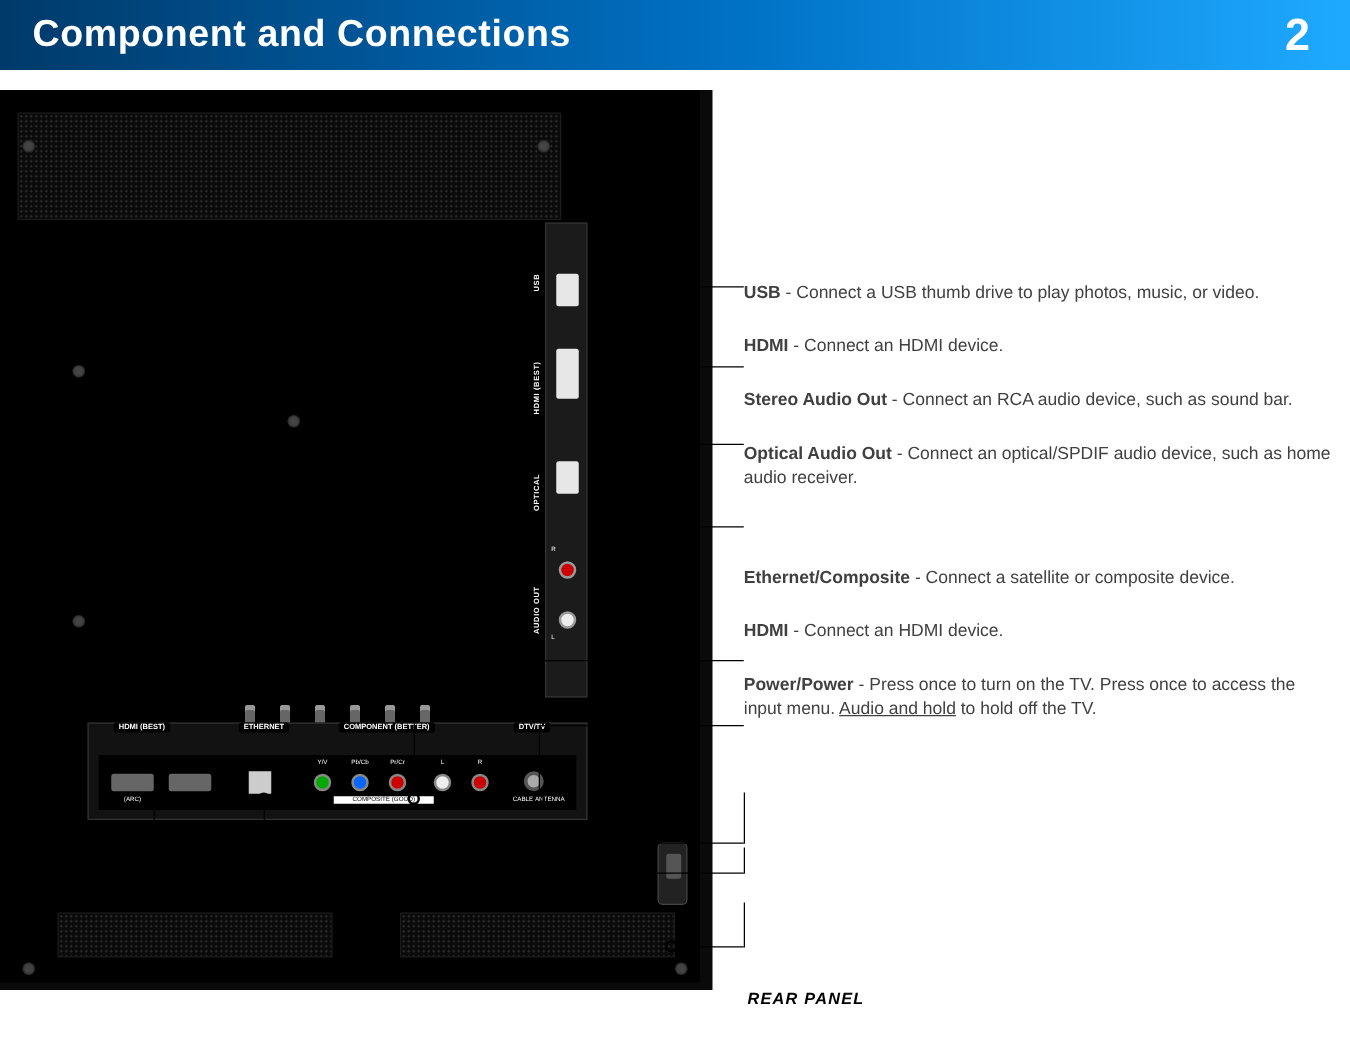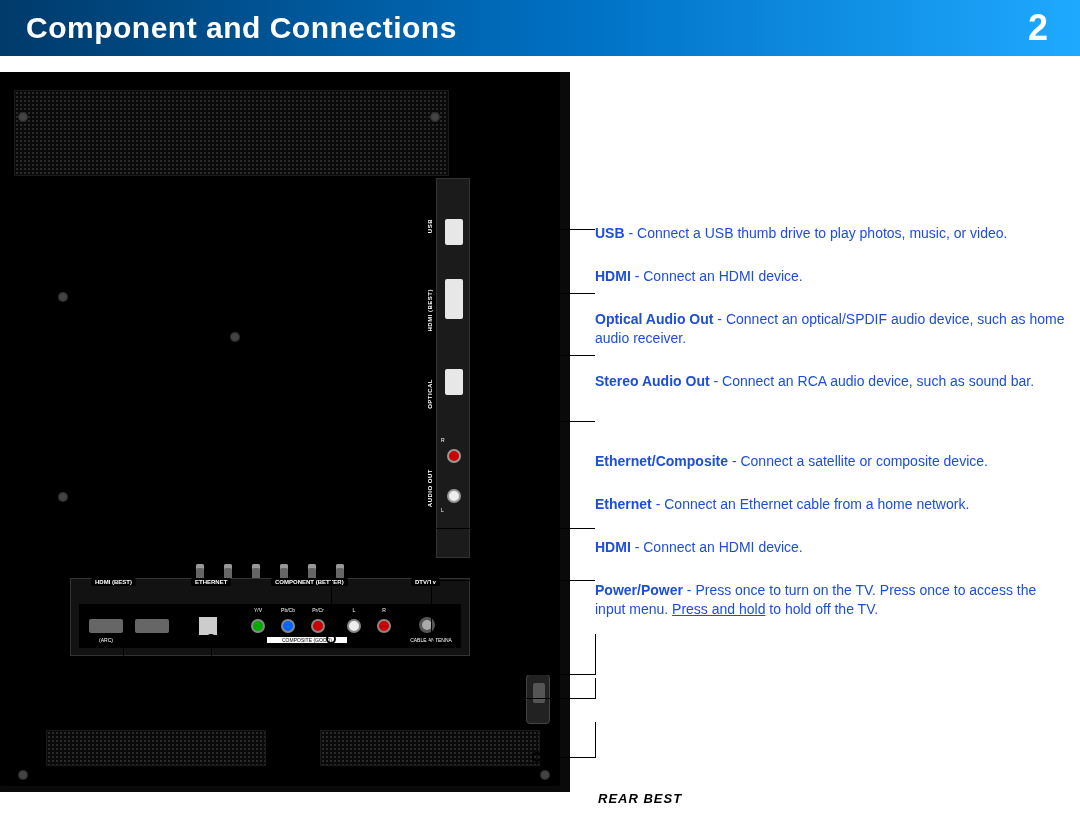--- a/index.html
+++ b/index.html
@@ -118,21 +118,21 @@
   .lead { position:absolute; background:#000; }
   .dot  { position:absolute; width:10px; height:10px; border:2px solid #000; border-radius:50%; background:transparent; }
 
   
   .descs {
     position:absolute;
     left:595px; top:224px;
     width:470px;
     font-size:14px;
     line-height:1.35;
-    color:#1d4ed8;
+    color:#404040;
   }
   .descs .item { margin-bottom: 24px; }
   .descs .item.gap-top { margin-top: 62px; }
   .descs b { font-weight:700; }
   .descs u { text-decoration: underline; }
 
   .footer-label {
     position:absolute;
     left:598px; bottom:28px;
     font-size:13px; font-weight:700;
@@ -263,34 +263,31 @@
 <div class="lead" style="left:595px; top:722px; width:1px; height:36px;"></div>
 
 <div class="descs">
   <div class="item">
     <b>USB</b><span> - </span><span>Connect a USB thumb drive to play photos, music, or video.</span>
   </div>
   <div class="item">
     <b>HDMI</b><span> - </span><span>Connect an HDMI device.</span>
   </div>
   <div class="item">
+    <b>Stereo Audio Out</b><span> - </span><span>Connect an RCA audio device, such as sound bar.</span>
+  </div>
+  <div class="item">
     <b>Optical Audio Out</b><span> - </span><span>Connect an optical/SPDIF audio device, such as home audio receiver.</span>
-  </div>
-  <div class="item">
-    <b>Stereo Audio Out</b><span> - </span><span>Connect an RCA audio device, such as sound bar.</span>
   </div>
 
   <div class="item gap-top">
     <b>Ethernet/Composite</b><span> - </span><span>Connect a satellite or composite device.</span>
   </div>
   <div class="item">
-    <b>Ethernet</b><span> - </span><span>Connect an Ethernet cable from a home network.</span>
-  </div>
-  <div class="item">
     <b>HDMI</b><span> - </span><span>Connect an HDMI device.</span>
   </div>
   <div class="item">
-    <b>Power/Power</b><span> - </span><span>Press once to turn on the TV. Press once to access the input menu. </span><u>Press and hold</u><span> to hold off the TV.</span>
+    <b>Power/Power</b><span> - </span><span>Press once to turn on the TV. Press once to access the input menu. </span><u>Audio and hold</u><span> to hold off the TV.</span>
   </div>
 </div>
 
-<div class="footer-label">REAR BEST</div>
+<div class="footer-label">REAR PANEL</div>
 <div class="pagenum">7</div>
 
 </body></html>

